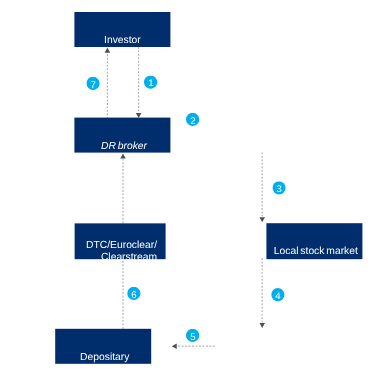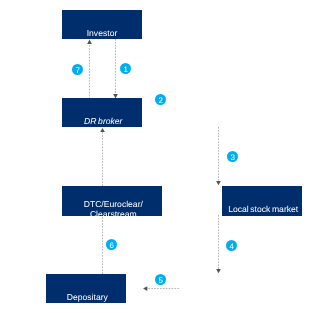--- a/index.html
+++ b/index.html
@@ -1,20 +1,20 @@
 <!DOCTYPE html>
 <html><head>
 <meta charset="utf-8">
 <style>
   html,body{margin:0;padding:0;background:#ffffff;}
   body{width:320px;height:313px;overflow:hidden;font-family:"Liberation Sans",sans-serif;}
   #stage{position:relative;width:320px;height:313px;background:#fff;}
   svg.layer{position:absolute;left:0;top:0;width:320px;height:313px;}
   .node{position:absolute;background:#002e6d;color:#fff;display:flex;align-items:center;justify-content:center;
-        text-align:center;font-size:8.6px;line-height:10.5px;letter-spacing:0px;word-spacing:-0.8px;white-space:pre-line;
+        text-align:right;font-size:8.6px;line-height:10.5px;letter-spacing:0px;word-spacing:-0.8px;white-space:pre-line;
         padding-top:17px;padding-left:2.6px;box-sizing:border-box;-webkit-font-smoothing:antialiased;text-rendering:geometricPrecision;will-change:transform;}
   .badge{position:absolute;-webkit-font-smoothing:antialiased;text-rendering:geometricPrecision;will-change:transform;width:11.4px;height:11.4px;border-radius:50%;background:#00aeef;color:#fff;
          font-size:8px;line-height:11px;text-align:center;font-weight:normal;letter-spacing:0;padding-top:1px;box-sizing:border-box;}
 </style>
 </head>
 <body>
 
 <div id="stage">
   <svg class="layer" viewBox="0 0 320 313">
     <g stroke="#b4b4b4" stroke-width="1" stroke-dasharray="1.6 1.3" fill="none">
@@ -31,21 +31,21 @@
       <polygon points="115.5,98.4 113.2,94.1 117.8,94.1"></polygon>
       <polygon points="102.5,127.9 100.2,132.1 104.8,132.1"></polygon>
       <polygon points="218.5,185.3 216.2,181.1 220.8,181.1"></polygon>
       <polygon points="218.5,273.3 216.2,269.1 220.8,269.1"></polygon>
       <polygon points="143.1,288.6 147.3,286.3 147.3,290.9"></polygon>
     </g>
   </svg>
 
   <div class="node" style="left:62px;top:10.3px;width:80px;height:28.9px;padding-left:0;"><span>Investor</span></div>
   <div class="node" style="left:62px;top:98.2px;width:80px;height:28.8px;font-style:italic;"><span>DR broker</span></div>
-  <div class="node" style="left:62px;top:185.5px;width:100px;height:29.7px;"><span>DTC/Euroclear/
+  <div class="node" style="left:62px;top:185.5px;width:76px;height:29.7px;"><span>DTC/Euroclear/
 Clearstream</span></div>
   <div class="node" style="left:190px;top:185.5px;width:79.8px;height:29.7px;margin-left:32px;"><span>Local stock market</span></div>
   <div class="node" style="left:46px;top:273.5px;width:80px;height:29.3px;"><span>Depositary</span></div>
 
   <div class="badge" style="left:120.1px;top:63.3px;">1</div>
   <div class="badge" style="left:155.2px;top:93.6px;">2</div>
   <div class="badge" style="left:226.65px;top:151.45px;">3</div>
   <div class="badge" style="left:226.05px;top:240.3px;">4</div>
   <div class="badge" style="left:155.2px;top:273.55px;">5</div>
   <div class="badge" style="left:106.15px;top:239.4px;">6</div>

